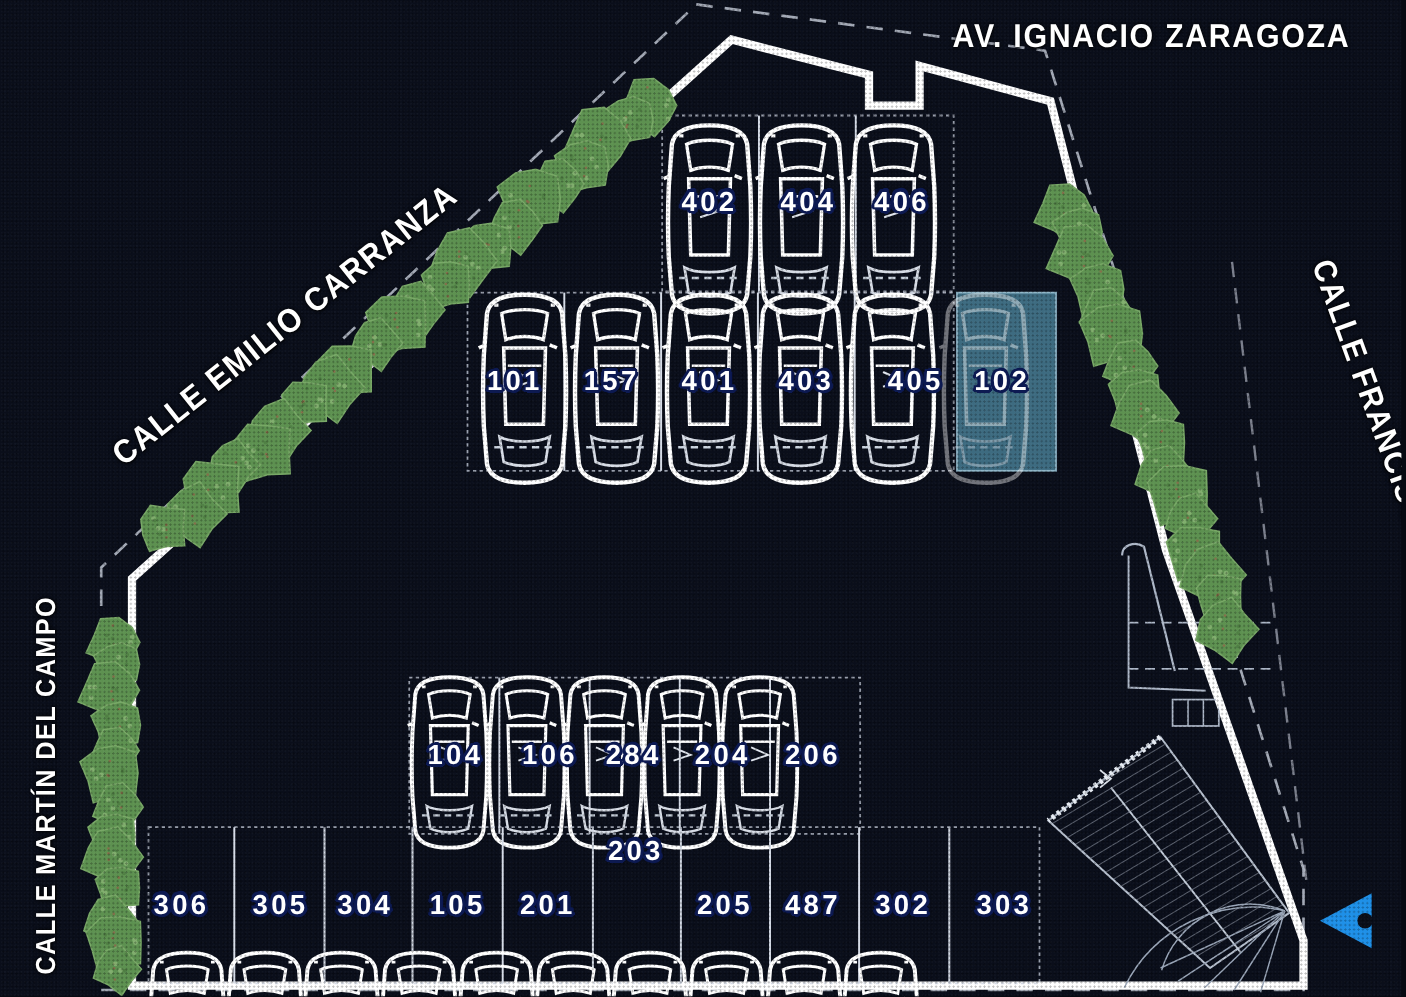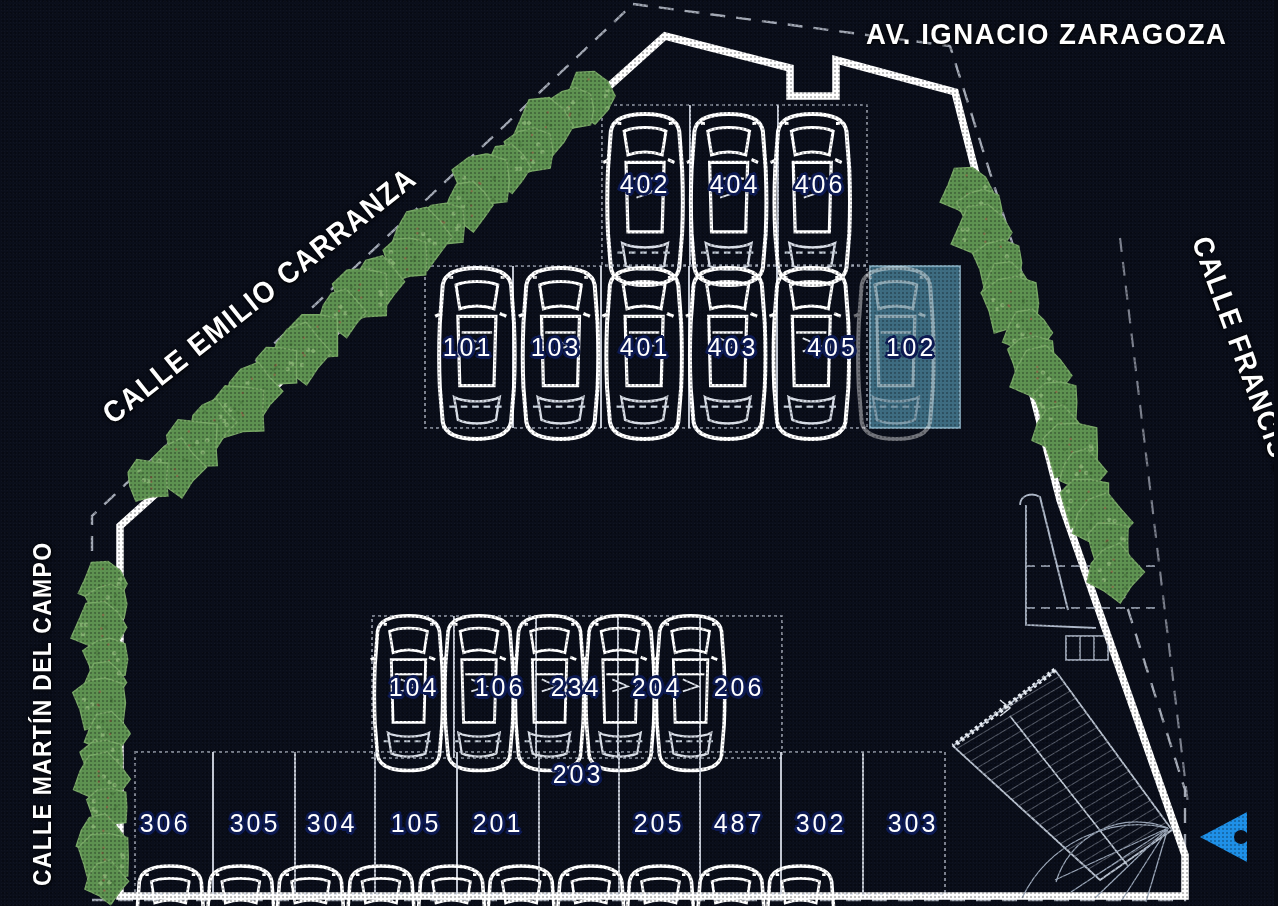--- a/index.html
+++ b/index.html
@@ -30,21 +30,21 @@
     text-shadow:0 0 5px rgba(0,0,0,.85), 0 1px 2px rgba(0,0,0,.9);
     font-stretch:condensed;
   }
   #st-zaragoza{left:866px;top:17px;font-size:30px;transform:scaleX(.92);}
   #st-carranza{left:96px;top:404px;font-size:30px;transform:rotate(-38.5deg) scaleX(.92);}
   #st-espejel{left:1216px;top:232px;font-size:29px;transform:rotate(70deg) scaleX(.92);}
   #st-martin{left:28px;top:886px;font-size:25px;transform:rotate(-90deg) scaleX(.92);}
 
   
   .slot-num{
-    position:absolute;color:#ffffff;font-weight:400;font-size:25px;
+    position:absolute;color:#ffffff;font-weight:700;font-size:25px;
     letter-spacing:.12em;
     transform:translate(-50%,-50%);
     text-shadow:
        2px 0 0 #0d1a52,-2px 0 0 #0d1a52, 0 2px 0 #0d1a52, 0 -2px 0 #0d1a52,
        2px 2px 0 #0d1a52,-2px 2px 0 #0d1a52, 2px -2px 0 #0d1a52,-2px -2px 0 #0d1a52,
        3px 1px 0 #0d1a52,-3px 1px 0 #0d1a52, 1px 3px 0 #0d1a52, 1px -3px 0 #0d1a52,
        0 0 4px rgba(10,20,70,.95);
     pointer-events:auto;cursor:pointer;
   }
 </style>
@@ -731,28 +731,28 @@
   <div class="street" id="st-zaragoza">AV. IGNACIO ZARAGOZA</div>
   <div class="street" id="st-carranza">CALLE EMILIO CARRANZA</div>
   <div class="street" id="st-espejel">CALLE FRANCISCO ESPEJEL</div>
   <div class="street" id="st-martin">CALLE MARTÍN DEL CAMPO</div>
 
   <div id="slot-layer">
       <div class="slot-num" style="left: 645px; top: 184px;">402</div>
       <div class="slot-num" style="left: 735px; top: 184px;">404</div>
       <div class="slot-num" style="left: 820px; top: 184px;">406</div>
       <div class="slot-num" style="left: 468px; top: 347px;">101</div>
-      <div class="slot-num" style="left: 556px; top: 347px;">103</div>
+      <div class="slot-num" style="left: 556px; top: 347px;">157</div>
       <div class="slot-num" style="left: 645px; top: 347px;">401</div>
       <div class="slot-num" style="left: 733px; top: 347px;">403</div>
       <div class="slot-num" style="left: 821px; top: 347px; padding-left: 23px;">405</div>
       <div class="slot-num" style="left: 911px; top: 347px;">102</div>
       <div class="slot-num" style="left: 414px; top: 687px;">104</div>
       <div class="slot-num" style="left: 500px; top: 687px;">106</div>
-      <div class="slot-num" style="left: 576px; top: 687px;">234</div>
+      <div class="slot-num" style="left: 576px; top: 687px;">284</div>
       <div class="slot-num" style="left: 657px; top: 687px;">204</div>
       <div class="slot-num" style="left: 739px; top: 687px;">206</div>
       <div class="slot-num" style="left: 165px; top: 823px;">306</div>
       <div class="slot-num" style="left: 255px; top: 823px;">305</div>
       <div class="slot-num" style="left: 332px; top: 823px;">304</div>
       <div class="slot-num" style="left: 416px; top: 823px;">105</div>
       <div class="slot-num" style="left: 498px; top: 823px;">201</div>
       <div class="slot-num" style="left: 578px; top: 774px;">203</div>
       <div class="slot-num" style="left: 659px; top: 823px;">205</div>
       <div class="slot-num" style="left: 739px; top: 823px;">487</div>

